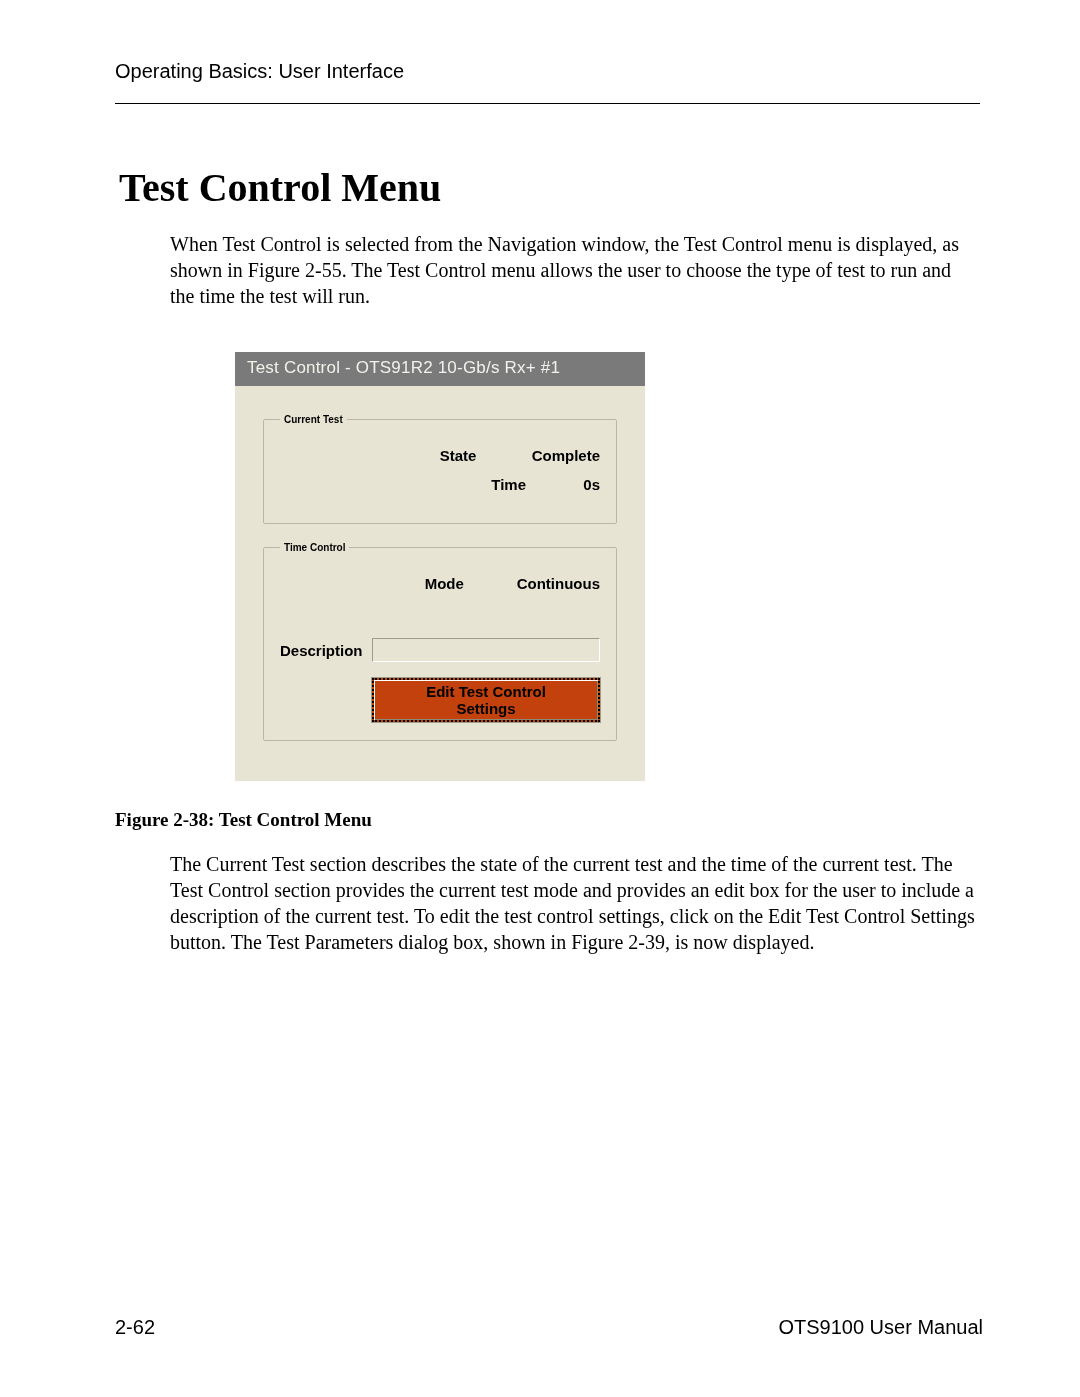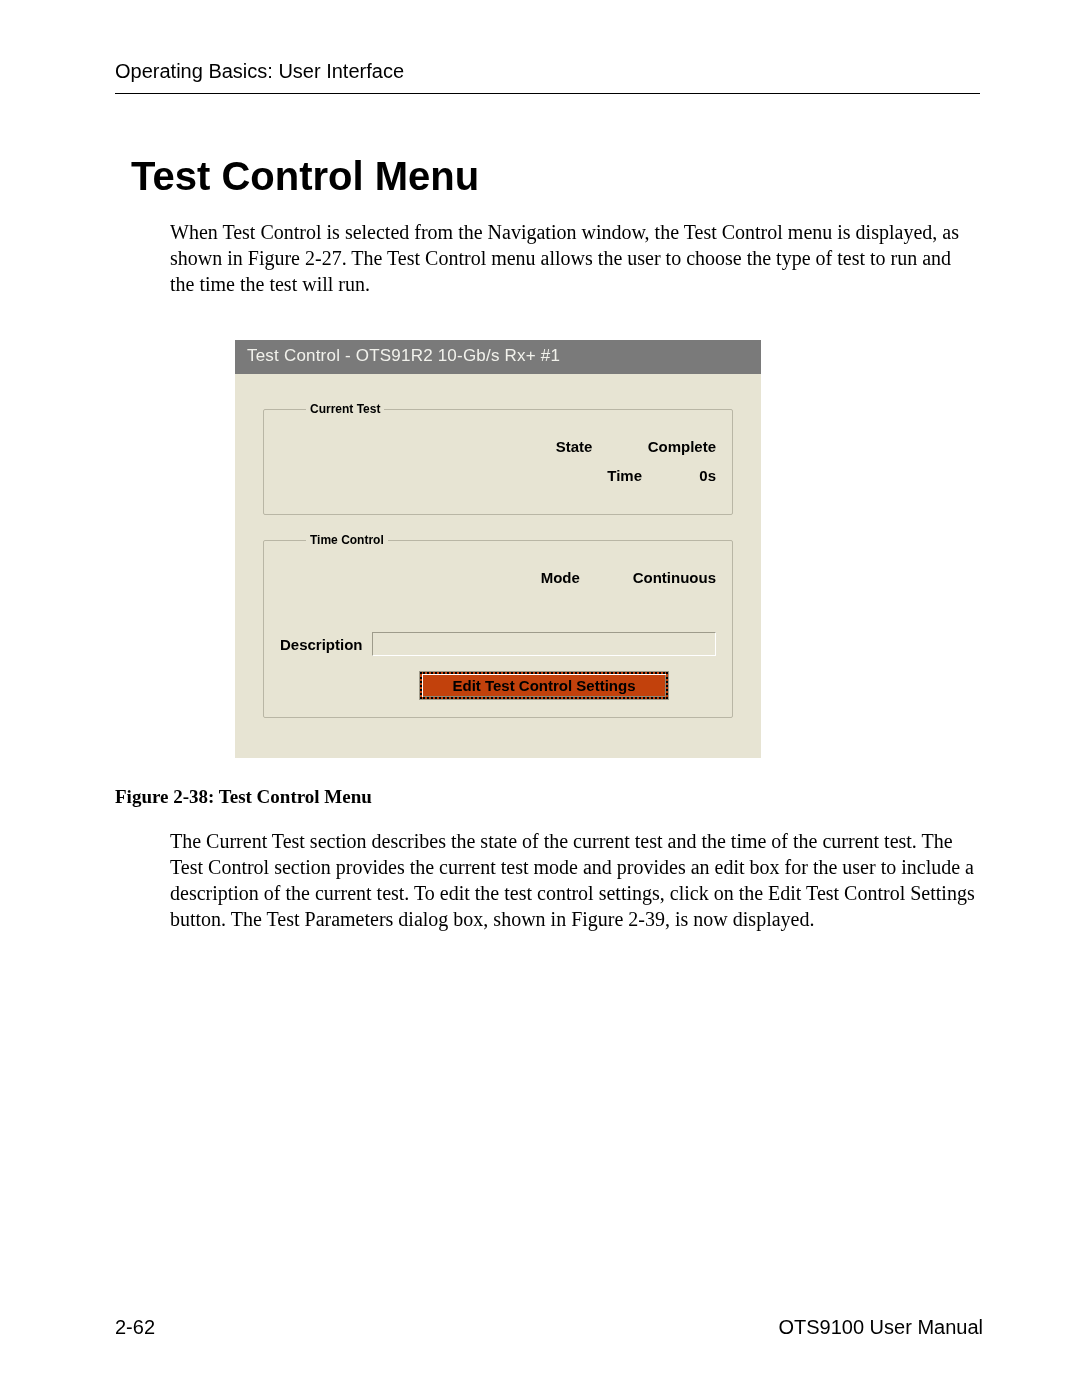--- a/index.html
+++ b/index.html
@@ -13,28 +13,28 @@
     box-sizing: border-box;
     position: relative;
   }
   .page {
     padding: 60px 100px 0 115px;
     box-sizing: border-box;
   }
   .running-head {
     font-family: Arial, Helvetica, sans-serif;
     font-size: 20px;
-    padding-bottom: 10px;
+    padding-bottom: 20px;
     border-bottom: 1.5px solid #000;
   }
   h1.section-title {
-    font-family: Liberation Sans, sans-serif;
+    font-family: Liberation Serif, serif;
     font-weight: bold;
     font-size: 40px;
-    margin: 60px 0 12px 16px;
+    margin: 60px 0 12px 4px;
   }
   .intro, .outro {
     font-size: 20px;
     line-height: 1.3;
     margin-left: 55px;
     margin-right: 0;
   }
   .figure-wrap {
     margin: 42px 0 0 120px;
   }
@@ -42,21 +42,21 @@
     text-align: left;
     font-weight: bold;
     font-size: 19px;
     margin: 28px 0 20px 0;
   }
   .outro {
     margin-top: 6px;
   }
   
   .panel {
-    width: 526px;
+    width: 410px;
     background: #e7e4d3;
     border-top: 1px solid #fff;
     font-family: Tahoma, Arial, sans-serif;
     font-size: 15px;
     color: #000;
   }
   .panel-titlebar {
     background: #7a7a7a;
     color: #f2f2ec;
     padding: 6px 12px 8px 12px;
@@ -68,25 +68,24 @@
   }
   fieldset.group {
     border: 1px solid #b9b6a5;
     border-radius: 2px;
     margin: 0 0 18px 0;
     padding: 14px 16px 18px 16px;
     position: relative;
   }
   fieldset.group legend {
     padding: 0 4px;
-    font-size: 12px;
+    font-size: 10px;
     color: #000;
     font-weight: bold;
     font-family: Tahoma, Arial, sans-serif;
-    margin-left: 26px;
   }
   .row {
     display: flex;
     align-items: center;
     margin: 8px 0 12px 0;
     justify-content: flex-end;
   }
   .row .label {
     width: 92px;
     font-weight: bold;
@@ -133,21 +132,21 @@
   }
 </style>
 </head>
 <body>
 
 <div class="page">
   <div class="running-head">Operating Basics: User Interface</div>
 
   <h1 class="section-title">Test Control Menu</h1>
 
-  <p class="intro">When Test Control is selected from the Navigation window, the Test Control menu is displayed, as shown in Figure 2-27.  The Test Control menu allows the user to choose the type of test to run and the time the test will run.</p>
+  <p class="intro">When Test Control is selected from the Navigation window, the Test Control menu is displayed, as shown in Figure 2-55.  The Test Control menu allows the user to choose the type of test to run and the time the test will run.</p>
 
   <div class="figure-wrap">
     <div class="panel">
       <div class="panel-titlebar">Test Control - OTS91R2 10-Gb/s Rx+ #1</div>
       <div class="panel-body">
 
         <fieldset class="group">
           <legend>Current Test</legend>
           <div class="row">
             <div class="label">State</div>

